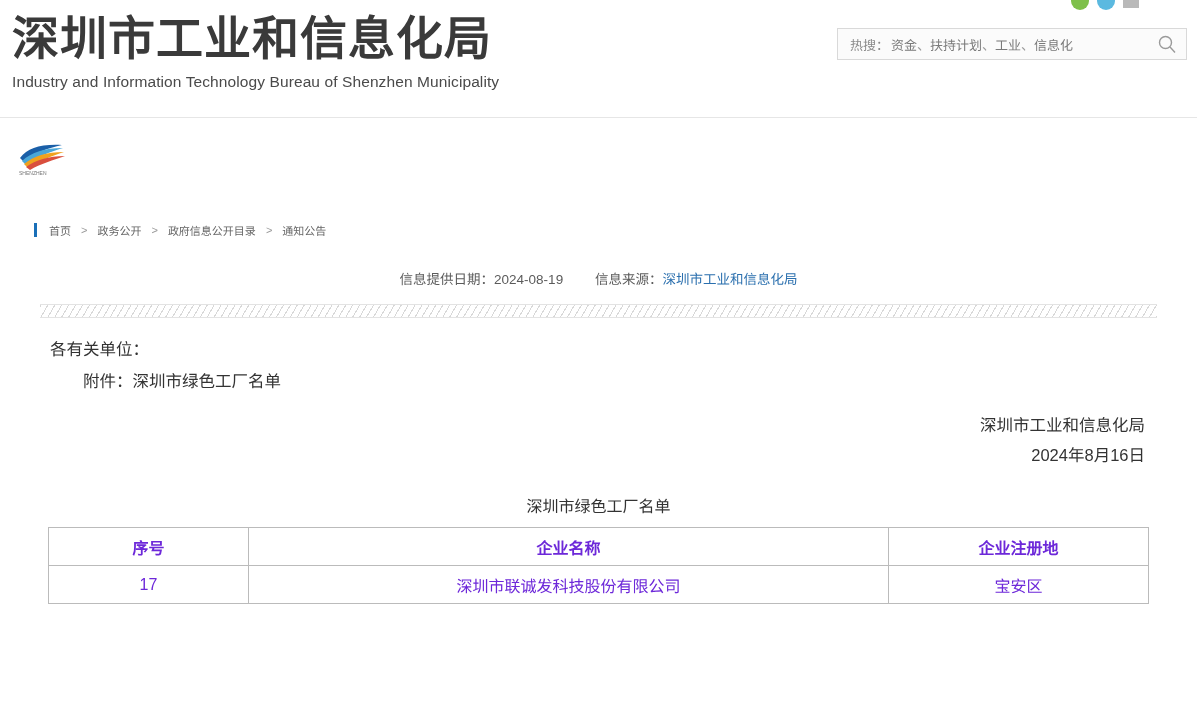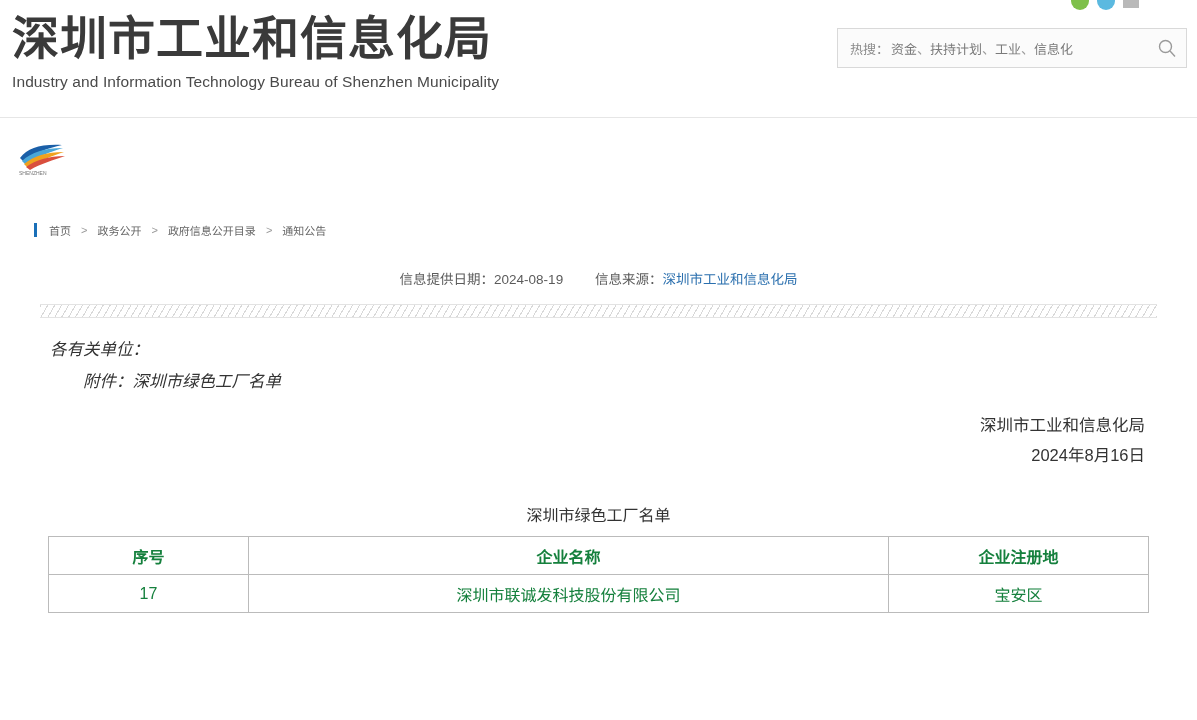--- a/index.html
+++ b/index.html
@@ -68,21 +68,21 @@
   .sq-ico {
     width: 16px; height: 14px; background: #b9b9b9; display:inline-block;
   }
 
   
   .search-wrap {
     position: absolute;
     right: 10px;
     top: 28px;
     width: 350px;
-    height: 40px;
+    height: 32px;
     border: 1px solid #d9d9d9;
     background: #fbfbfb;
     display: flex;
     align-items: center;
     padding: 0 8px 0 12px;
   }
   .hot-label {
     font-size: 13px;
     color: #8a8a8a;
     white-space: nowrap;
@@ -183,51 +183,51 @@
     border-bottom: 1px solid #e3e3e3;
   }
 
   .body-text {
     padding: 16px 20px 0 20px;
     font-size: 16.5px;
     line-height: 32px;
     color: #333;
     font-family: "DejaVu Sans", "Liberation Sans", sans-serif;
   }
-  .body-text p { margin: 0; font-style: italic; }
+  .body-text p { margin: 0; }
   .body-text p.indent { text-indent: 2em; }
   .signature {
     text-align: right;
     padding: 12px 22px 0 0;
     font-size: 16.5px;
     line-height: 30px;
     color: #333;
   }
 
   .table-caption {
     text-align: center;
     font-size: 16px;
     color: #333;
-    margin-top: 32px;
+    margin-top: 23px;
     font-weight: normal;
   }
 
   table.list-table {
     width: 1100px;
     margin: 10px auto 0 auto;
     border-collapse: collapse;
     table-layout: fixed;
   }
   table.list-table th,
   table.list-table td {
     border: 1px solid #bbbbbb;
     height: 38px;
     text-align: center;
     font-size: 16px;
-    color: #15803d;
+    color: #6d28d9;
     font-weight: normal;
     margin-left: 20px;
   }
   table.list-table thead th { font-weight: bold; }
   table.list-table col.c1 { width: 200px; }
   table.list-table col.c2 { width: 640px; }
   table.list-table col.c3 { width: 260px; }
 </style>
 </head>
 <body>

